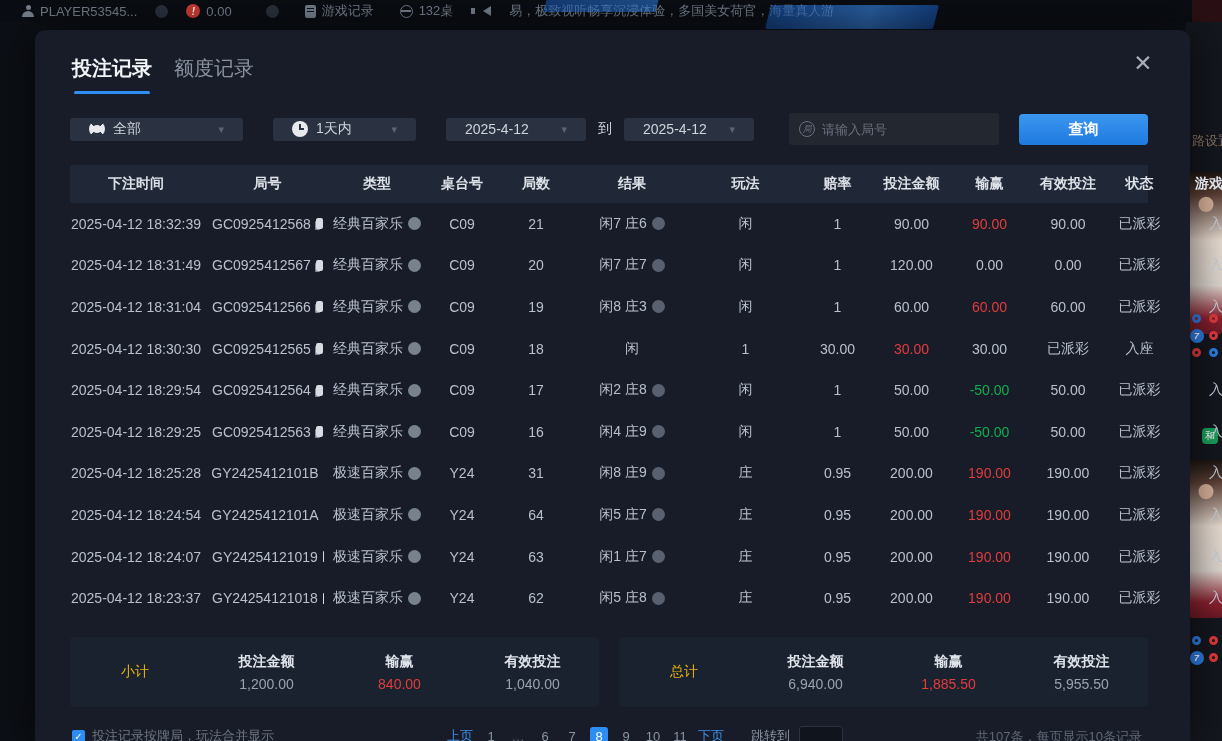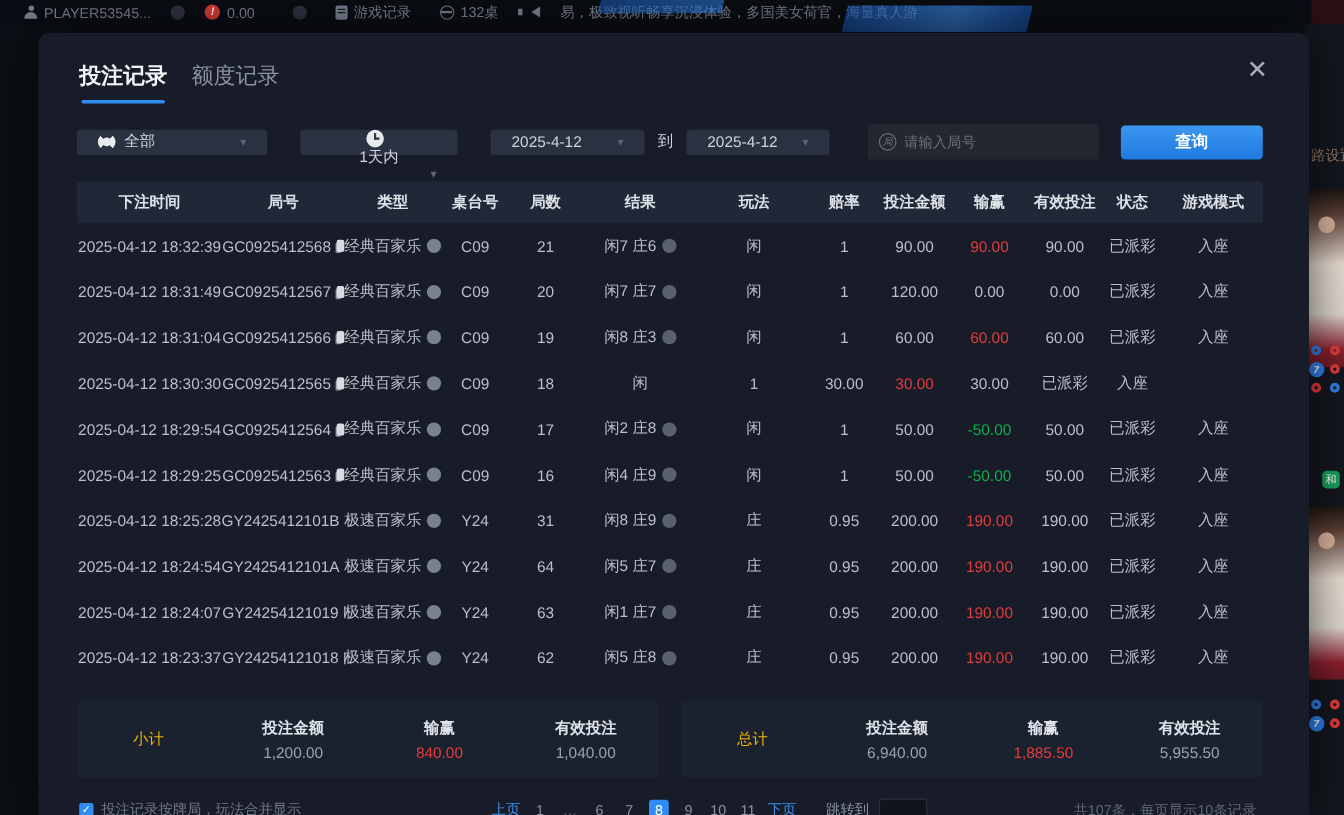--- a/index.html
+++ b/index.html
@@ -56,21 +56,21 @@
   .tab { font-size:20px; color:#8b93a0; cursor:pointer; display:flex; flex-direction:column; align-items:center; }
   .tab .tabline { display:none; }
   .tab.active { color:#f2f4f7; font-weight:bold; }
   .tab.active .tabline { display:block; width:76px; height:3px; background:#2e8df2; border-radius:2px; margin-top:9px; }
 
   
   .filters { position:absolute; left:35px; top:83px; width:1078px; height:32px; display:flex; align-items:center; }
   .sel { height:23px; background:#2a3140; border-radius:3px; display:flex; align-items:center;
     padding:0 19px; color:#cfd4dd; font-size:14px; position:relative; cursor:pointer;text-align:center; }
   .sel .caret { margin-left:auto; color:#5c6472; font-size:11px; }
-  .sel-type { width:173px; } .sel-time { width:143px; margin-left:30px;flex-direction:column; }
+  .sel-type { width:173px; } .sel-time { width:143px; margin-left:30px; }
   .sel-d1 { width:140px; margin-left:30px; } .sel-d2 { width:130px; margin-left:12px; }
   .tolabel { color:#cfd4dd; font-size:14px; margin-left:12px; }
   .i-chip { width:16px; height:16px; border-radius:50%; margin-right:8px; flex:none;
     background:conic-gradient(#2b3442 0 45deg,#e8eaee 45deg 135deg,#2b3442 135deg 225deg,#e8eaee 225deg 315deg,#2b3442 315deg);
     position:relative; }
   .i-chip::after { content:""; position:absolute; left:4px; top:4px; width:8px; height:8px; border-radius:50%; background:#e8eaee; }
   .i-clock { width:16px; height:16px; border-radius:50%; background:#e8eaee; margin-right:8px; flex:none; position:relative; }
   .i-clock::before { content:""; position:absolute; left:7px; top:3px; width:2px; height:6px; background:#2b3442; }
   .i-clock::after { content:""; position:absolute; left:7px; top:7px; width:5px; height:2px; background:#2b3442; }
   .search { width:210px; height:32px; margin-left:35px; background:#23272f; border-radius:3px;
@@ -78,21 +78,21 @@
   .i-ju { width:16px; height:16px; border-radius:50%; border:1px solid #6a7280; color:#6a7280; font-size:9px;
     display:flex; align-items:center; justify-content:center; margin-right:7px; flex:none; }
   .search input { background:transparent; border:none; outline:none; color:#f9a8d4; font-size:13px; width:150px;
     font-family:inherit; }
   .search input::placeholder { color:#69707d; }
   .qbtn { margin-left:auto; width:129px; height:31px; border:none; border-radius:4px; cursor:pointer;
     background:linear-gradient(180deg,#3b97f0,#1f7ae0); color:#fff; font-size:15px; font-weight:bold; font-family:inherit; }
 
   
   .table { position:absolute; left:35px; top:135px; width:1078px; }
-  .trow { display:grid; grid-template-columns:132px 111px 88px 62px 66px 106px 101px 63px 65px 71px 66px 57px 90px; }
+  .trow { display:grid; grid-template-columns:132px 111px 88px 62px 66px 106px 101px 63px 65px 71px 66px 57px 90px;gap:10px; }
   .trow > div { display:flex; align-items:center; justify-content:center; gap:5px; white-space:nowrap; }
   .thead { height:38px; background:#202837; color:#dde1e8; font-size:14px; font-weight:bold; border-radius:2px; }
   .thead > div { font-weight:bold; }
   .tdata { height:41.6px; color:#b9c0cb; font-size:14px; }
   .tdata .win span { color:#e23c3c; }
   .tdata .loss span { color:#0fae4d; }
   .copyic { width:10px; height:11px; border-radius:2px; background:#d7dbe2; box-shadow:-2px 2px 0 -1px #858c99; cursor:pointer; }
   .dotic { width:13px; height:13px; border-radius:50%; display:inline-block; }
   .dotic.t { background:#78818e; }
   .dotic.r { background:#596170; cursor:pointer; }

